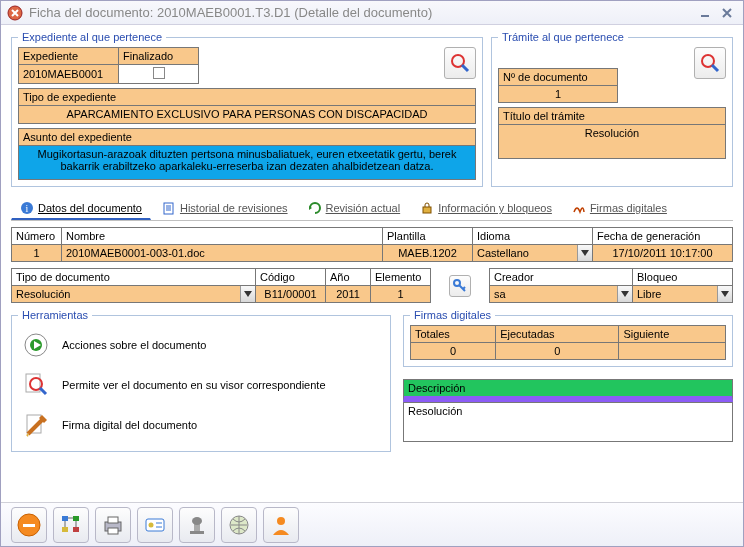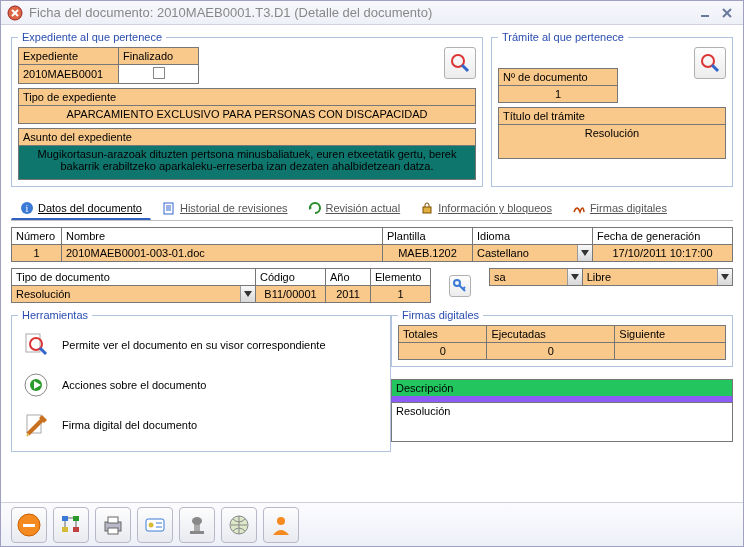--- a/index.html
+++ b/index.html
@@ -31,21 +31,21 @@
   .tab.active { border-bottom:2px solid #3060c0; color:#000; }
   .tab .ticon { width:14px; height:14px; }
   .grid { border-collapse: collapse; width:100%; margin-top:6px; }
   .grid th, .grid td { border:1px solid #777; padding:2px 4px; font-size:11px; font-weight:normal; text-align:left; }
   .grid th { background:#fff; }
   .grid td { background:#f9c88b; }
   .grid td.drop { background:#f9c88b; position:relative; }
   .droparrow { position:absolute; right:0; top:0; width:15px; height:100%; background:linear-gradient(#f8f8f8,#d8d8d8); border-left:1px solid #999; display:flex; align-items:center; justify-content:center; }
   .second-grid-row { display:flex; gap:16px; align-items:flex-start; margin-top:0; }
   .keybtn { width:22px; height:22px; border:1px solid #b0b0b0; border-radius:3px; background:linear-gradient(#fdfdfd,#ececec); display:flex; align-items:center; justify-content:center; cursor:pointer; margin:0 2px; align-self:center; }
-  .bottom-row { display:flex; gap:0; margin-top:6px; }
+  .bottom-row { display:flex; gap:12px; margin-top:6px; }
   .tools { width:380px; }
   .tool-item { display:flex; align-items:center; gap:10px; padding:4px 2px; cursor:pointer; }
   .tool-icon { width:32px; height:32px; border:0; display:flex; align-items:center; justify-content:center; }
   .right-bottom { flex:1; display:flex; flex-direction:column; gap:6px; }
   .desc-box { border:1px solid #777; background:#fff; padding:2px 4px; min-height:40px; }
   .toolbar-bottom { position:absolute; left:1px; right:1px; bottom:1px; height:44px; border-top:1px solid #d0d0d8; background:linear-gradient(#fcfcff,#eef0f8); display:flex; align-items:center; padding:0 10px; gap:6px; }
   .tbbtn { width:36px; height:36px; border:1px solid #b8b8c8; border-radius:4px; background:linear-gradient(#fdfdfd,#e8eaf0); display:flex; align-items:center; justify-content:center; cursor:pointer; }
   .chk { width:12px; height:12px; border:1px solid #888; display:inline-block; background:#fff; }
   .center { text-align:center !important; }
 </style>
@@ -101,21 +101,21 @@
                 </svg>
             </div>
           </div>
         </div>
         <div style="margin-top:4px">
           <span class="wide-label">Tipo de expediente</span>
           <span class="wide-val" style="background:#f9c88b">APARCAMIENTO EXCLUSIVO PARA PERSONAS CON DISCAPACIDAD</span>
         </div>
         <div style="margin-top:4px">
           <span class="wide-label">Asunto del expediente</span>
-          <span class="wide-val multi" style="background:#0f766e">Mugikortasun-arazoak dituzten pertsona minusbaliatuek, euren etxeetatik gertu, berek bakarrik erabiltzeko aparkaleku-erreserba izan dezaten ahalbidetzean datza.</span>
+          <span class="wide-val multi" style="background:#0ea5e9">Mugikortasun-arazoak dituzten pertsona minusbaliatuek, euren etxeetatik gertu, berek bakarrik erabiltzeko aparkaleku-erreserba izan dezaten ahalbidetzean datza.</span>
         </div>
       </fieldset>
 
       <fieldset class="right-top">
         <legend>Trámite al que pertenece</legend>
         <div class="fs-flex">
           <div class="fs-main">
             <table class="data" style="width:120px;margin-top:21px">
               <tbody>
                   <tr>
@@ -226,20 +226,24 @@
         </table>
       <div class="keybtn" style="margin-top:6px">
         <svg width="16" height="16" viewBox="0 0 16 16">
             <circle cx="5" cy="5" r="3" fill="none" stroke="#3a7ad6" stroke-width="2"></circle>
             <line x1="7" y1="7" x2="13" y2="13" stroke="#3a7ad6" stroke-width="2"></line>
             <line x1="11" y1="11" x2="13" y2="9" stroke="#3a7ad6" stroke-width="2"></line>
           </svg>
       </div>
       <table class="grid" style="flex:1">
         <tbody>
+            <tr>
+          <th>Creador</th>
+          <th style="width:100px">Bloqueo</th>
+        </tr>
         <tr>
           <td class="drop"><span>sa</span><span class="droparrow">
                   <svg width="8" height="6">
                     <polygon points="0,0 8,0 4,6" fill="#333"></polygon>
                   </svg>
                 </span></td>
           <td class="drop"><span>Libre</span><span class="droparrow">
                   <svg width="8" height="6">
                     <polygon points="0,0 8,0 4,6" fill="#333"></polygon>
                   </svg>
@@ -248,36 +252,36 @@
       </tbody>
         </table>
     </div>
 
     <div class="bottom-row">
       <fieldset class="tools">
         <legend>Herramientas</legend>
         <div class="tool-item">
           <span class="tool-icon">
               <svg width="28" height="28" viewBox="0 0 28 28">
+                <circle cx="14" cy="14" r="11" fill="#fff" stroke="#888"></circle>
+                <circle cx="14" cy="14" r="6" fill="#2a9a2a"></circle>
+                <polygon points="12,10 12,18 19,14" fill="#fff"></polygon>
+              </svg>
+            </span>
+          <span>Acciones sobre el documento</span>
+        </div>
+        <div class="tool-item">
+          <span class="tool-icon">
+              <svg width="28" height="28" viewBox="0 0 28 28">
                 <rect x="4" y="3" width="14" height="18" fill="#fff" stroke="#aaa"></rect>
                 <circle cx="14" cy="13" r="6" fill="none" stroke="#d33" stroke-width="2"></circle>
                 <line x1="18" y1="17" x2="24" y2="23" stroke="#36c" stroke-width="3"></line>
               </svg>
             </span>
           <span>Permite ver el documento en su visor correspondiente</span>
-        </div>
-        <div class="tool-item">
-          <span class="tool-icon">
-              <svg width="28" height="28" viewBox="0 0 28 28">
-                <circle cx="14" cy="14" r="11" fill="#fff" stroke="#888"></circle>
-                <circle cx="14" cy="14" r="6" fill="#2a9a2a"></circle>
-                <polygon points="12,10 12,18 19,14" fill="#fff"></polygon>
-              </svg>
-            </span>
-          <span>Acciones sobre el documento</span>
         </div>
         <div class="tool-item">
           <span class="tool-icon">
               <svg width="28" height="28" viewBox="0 0 28 28">
                 <rect x="5" y="4" width="14" height="18" fill="#fff" stroke="#aaa"></rect>
                 <path d="M6 23 L22 7" stroke="#c87020" stroke-width="4"></path>
                 <polygon points="20,4 25,9 22,12 17,7" fill="#c87020"></polygon>
                 <polygon points="4,24 7,22 6,26" fill="#e0b040"></polygon>
               </svg>
             </span>

